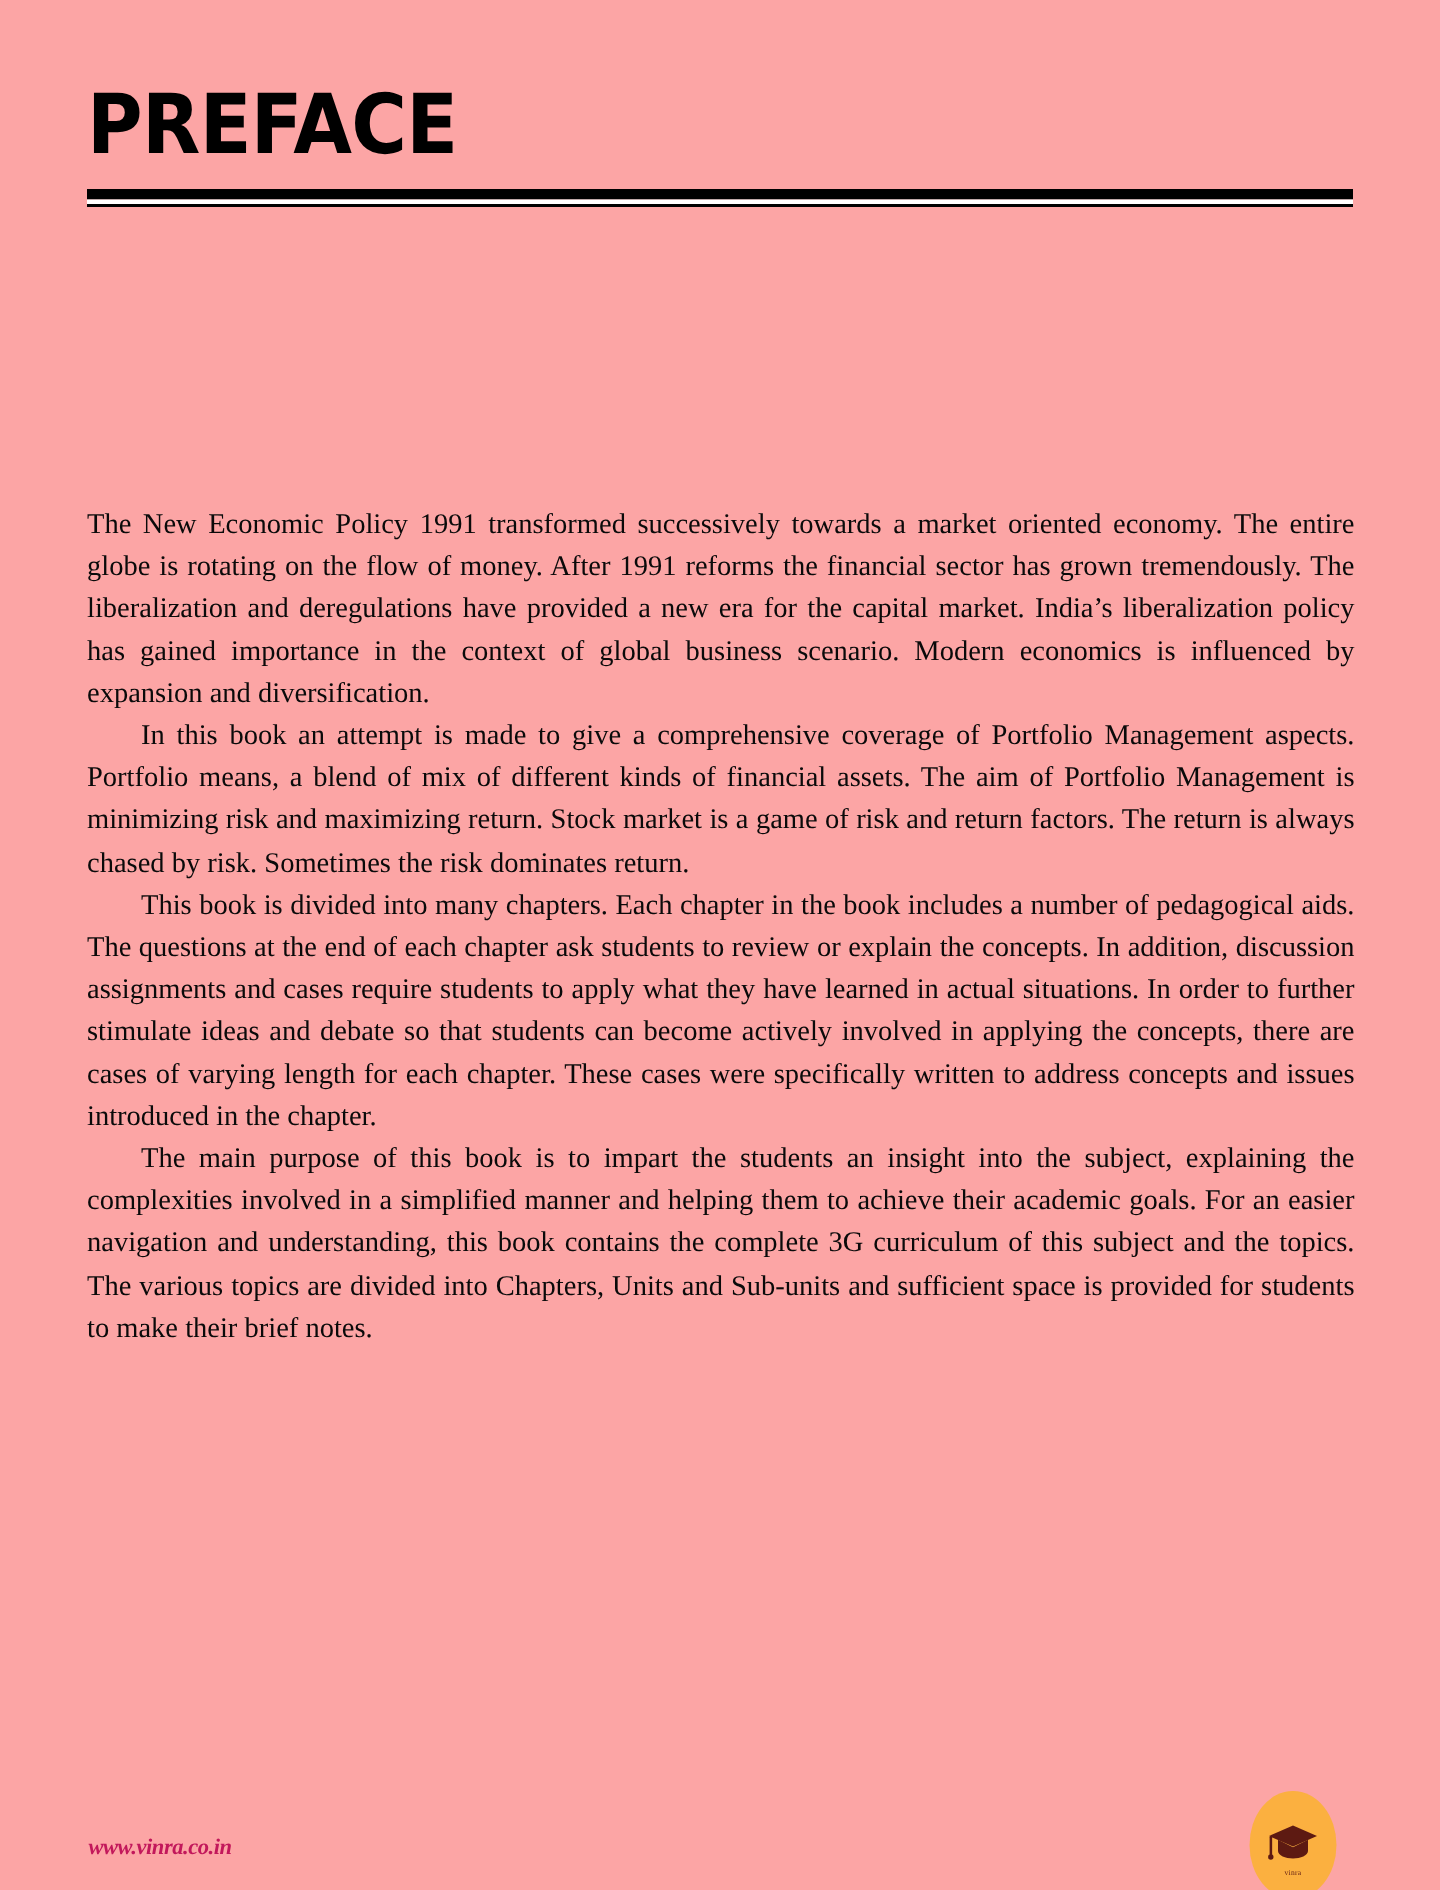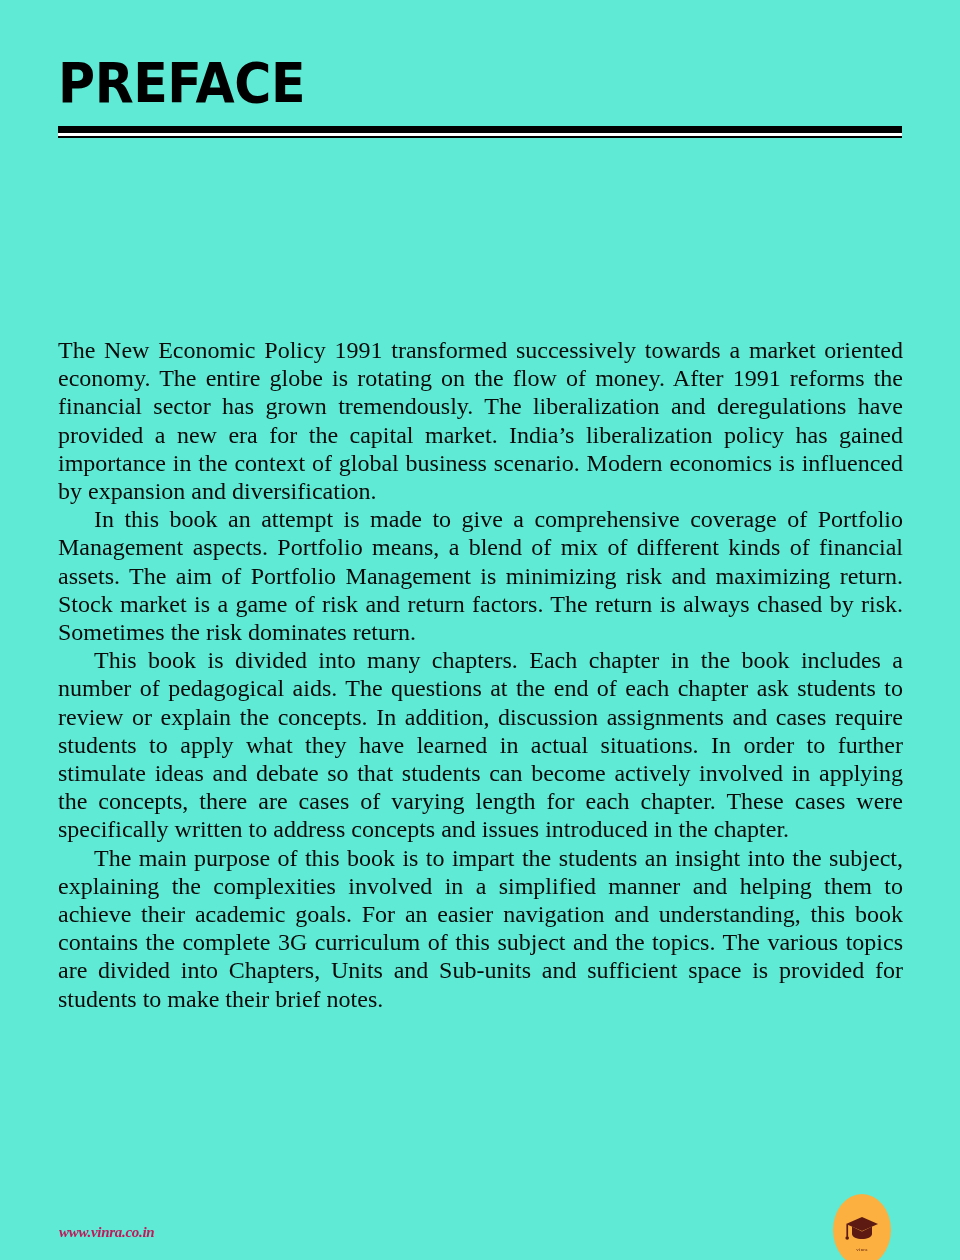--- a/index.html
+++ b/index.html
@@ -14,21 +14,21 @@
     font-family: "Liberation Serif", "DejaVu Serif", serif;
     color: #000000;
     overflow: hidden;
   }
 
   .page {
     position: absolute;
     inset: 0;
     width: 960px;
     height: 1260px;
-    background: #5eead4;
+    background: #fca5a5;
   }
 
   
   .header {
     position: absolute;
     left: 58px;
     top: 52px;
     width: 844px;
   }
   .page-title {
@@ -66,21 +66,21 @@
 
   
   .body-copy {
     position: absolute;
     left: 58px;
     top: 336px;
     width: 845px;
   }
   .para {
     margin: 0;
-    font-size: 24px;
+    font-size: 19px;
     line-height: 28.2px;
     text-align: justify;
     text-justify: inter-word;
     hyphens: none;
     color: #0a0a0a;
   }
   .para + .para {
     margin-top: 0;
     font-family: Liberation Serif, serif;
   }

